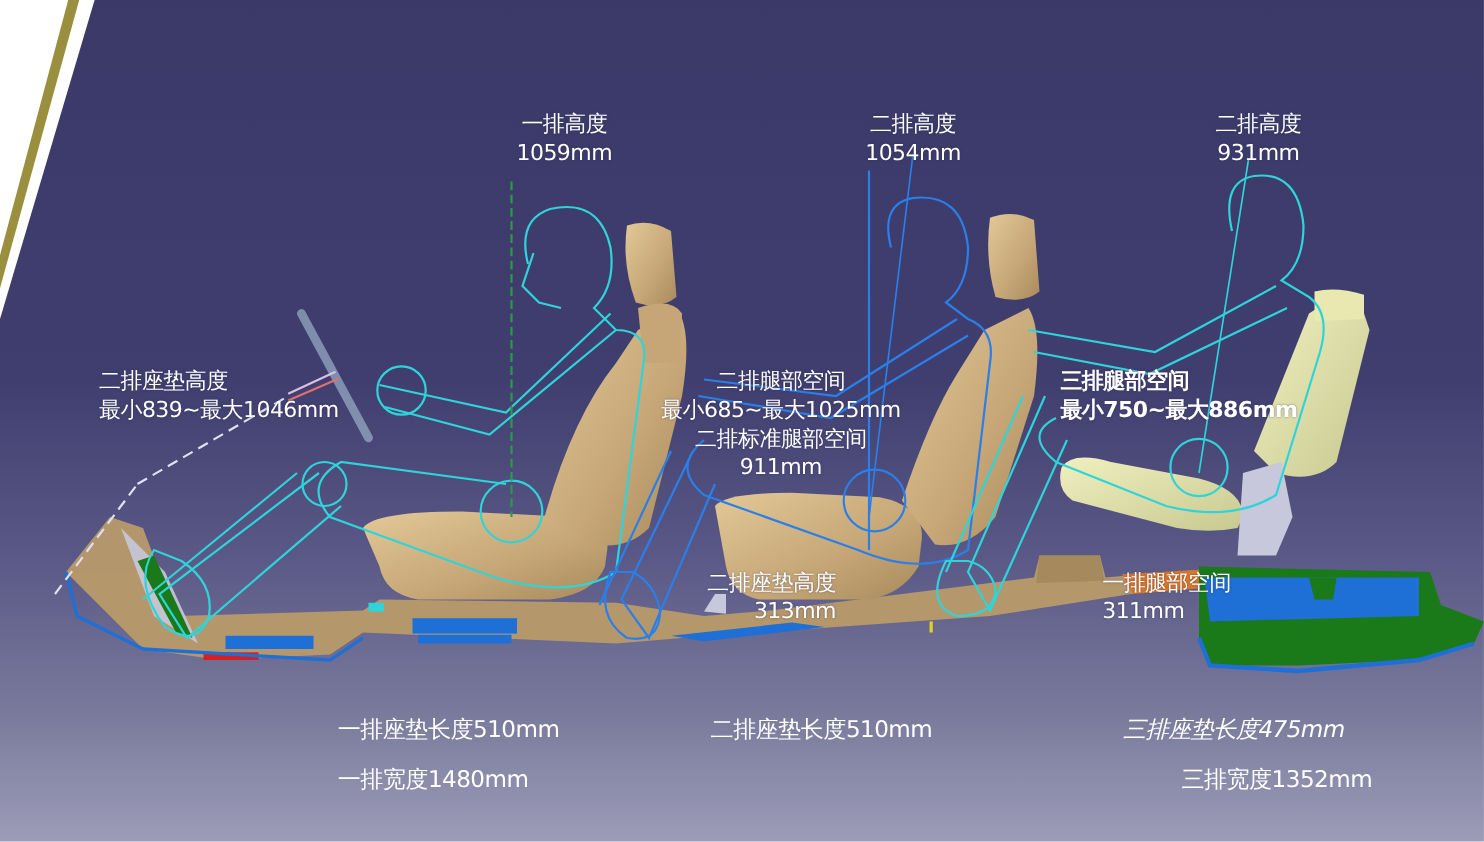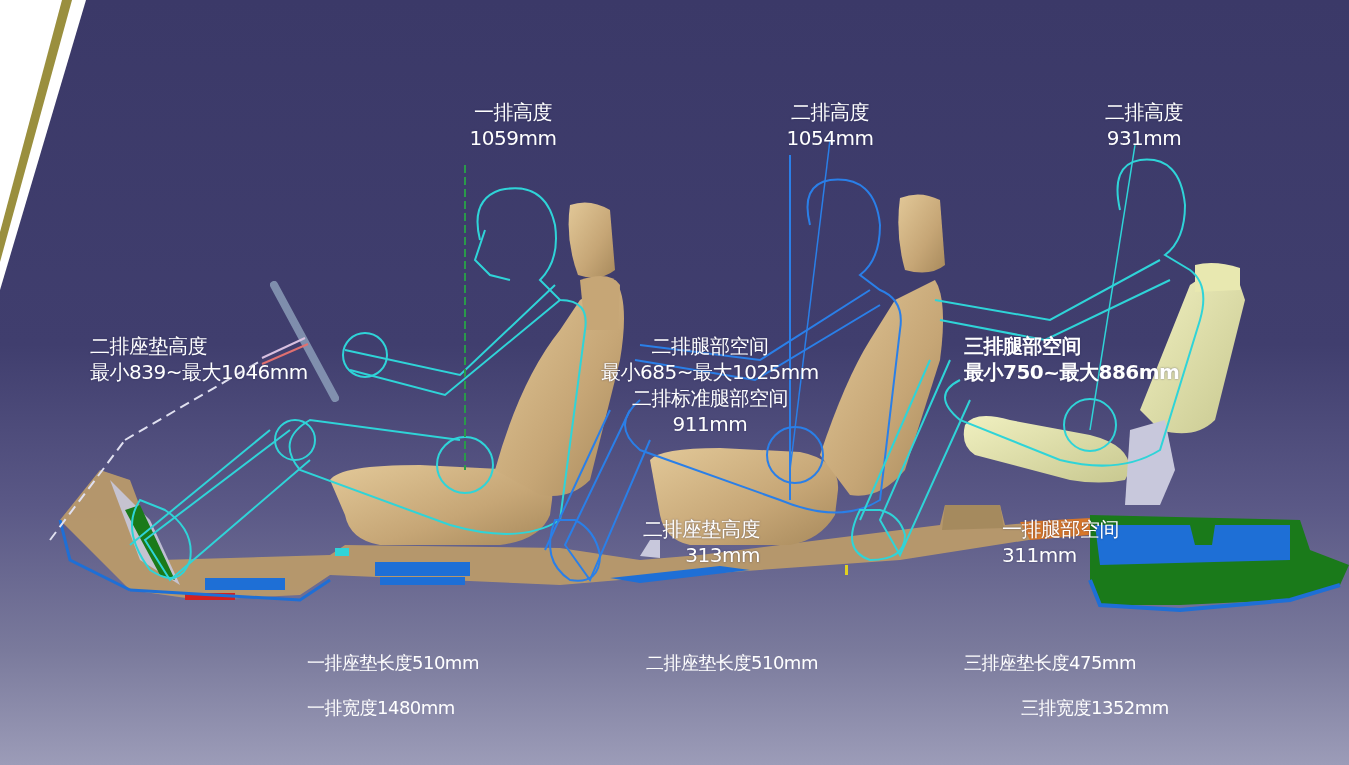--- a/index.html
+++ b/index.html
@@ -11,21 +11,21 @@
   .stage { position: absolute; left: 0; top: 0; width: 1232px; height: 765px; }
   .deco { position: absolute; left: 0; top: 0; width: 1349px; height: 765px; pointer-events: none; }
   .drawing { position: absolute; left: 0; top: 0; width: 1349px; height: 765px; }
   .label {
     position: absolute; color: #ffffff; font-size: 20px; line-height: 26px;
     white-space: nowrap; text-shadow: 0 0 2px rgba(40,40,80,0.6);
     letter-spacing: -0.5px;
   }
   .label .line { display: block; }
   .label.center { text-align: center; }
-  .spec { position: absolute; color: #ffffff; font-size: 18px; line-height: 26px; white-space: nowrap; letter-spacing: -0.5px; }
+  .spec { position: absolute; color: #ffffff; font-size: 21px; line-height: 26px; white-space: nowrap; letter-spacing: -0.5px; }
 </style>
 </head>
 <body>
 
 <div class="stage">
 
   <svg class="deco" viewBox="0 0 1349 765">
     <polygon points="0,0 86,0 0,290" fill="#ffffff"></polygon>
     <polygon points="62,0 72,0 0,262 0,232" fill="#9a8f3e"></polygon>
   </svg>
@@ -167,16 +167,16 @@
     <span class="line">313mm</span>
   </div>
   <div class="label" style="left:1002px; top:516px;">
     <span class="line">一排腿部空间</span>
     <span class="line">311mm</span>
   </div>
 
   <div class="spec" style="left:307px; top:650px;">一排座垫长度510mm</div>
   <div class="spec" style="left:307px; top:695px;text-align:center;">一排宽度1480mm</div>
   <div class="spec" style="left:646px; top:650px;">二排座垫长度510mm</div>
-  <div class="spec" style="left:964px; top:650px;">三排座垫长度475mm</div>
-  <div class="spec" style="left:1021px; top:695px;text-align:right;">三排宽度1352mm</div>
+  <div class="spec" style="left:1021px; top:650px;font-style:italic;">三排座垫长度475mm</div>
+  <div class="spec" style="left:1074px; top:695px;text-align:right;">三排宽度1352mm</div>
 
 </div>
 
 </body></html>

